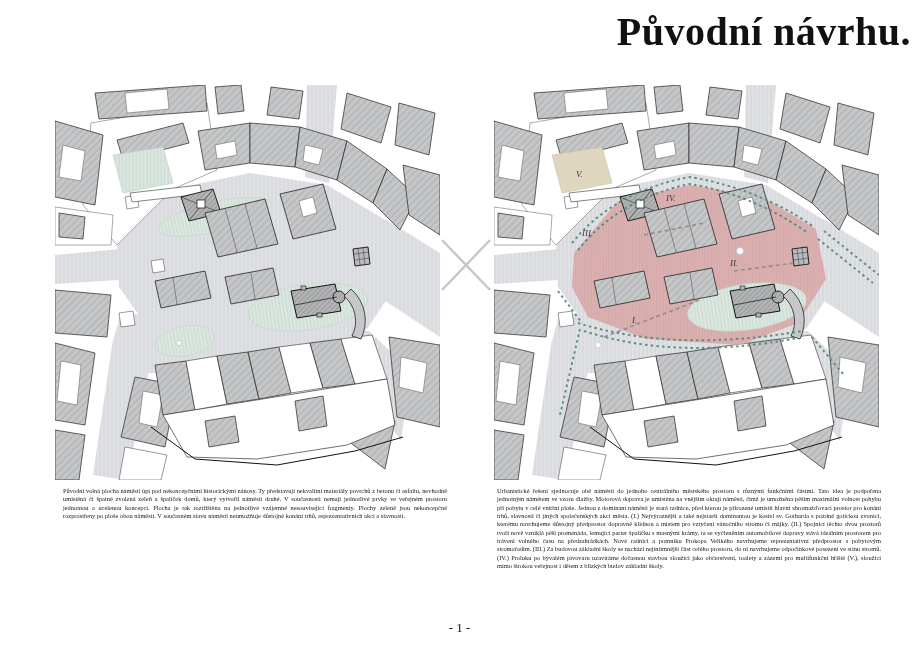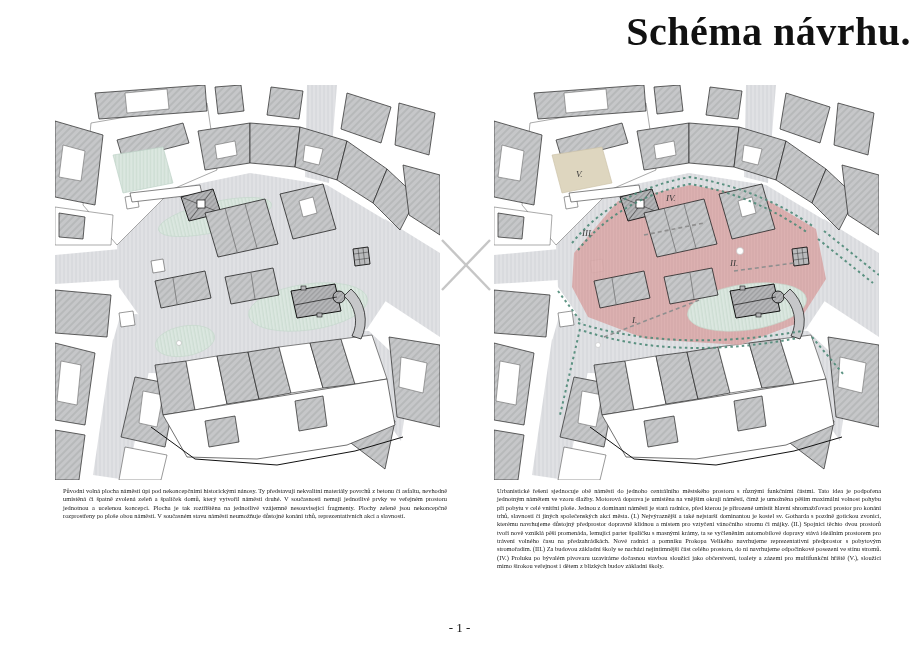--- a/index.html
+++ b/index.html
@@ -16,21 +16,21 @@
   .cap-left{left:63px;}
   .cap-right{left:497px;}
   .pagenum{position:absolute;top:620px;left:0;width:100%;text-align:center;font-size:13px;}
   svg text.arealbl{font-family:"Liberation Serif",serif;font-style:italic;font-size:9px;fill:#3a3a3a;}
 </style>
 </head>
 <body>
 
 <div class="page">
 
-  <div class="title">Schéma návrhu.</div>
+  <div class="title">Původní návrhu.</div>
 
   <svg class="map map-left" viewBox="0 0 385 395" xmlns="http://www.w3.org/2000/svg">
     <defs>
       <pattern id="pStreet" width="4" height="4" patternUnits="userSpaceOnUse">
         <rect width="4" height="4" fill="#e0e1e4"></rect>
           <line x1="1" y1="0" x2="1" y2="4" stroke="#cfd0d4" stroke-width="0.8"></line>
       </pattern>
       <pattern id="pBldg" width="5" height="5" patternUnits="userSpaceOnUse" patternTransform="rotate(45)">
         <rect width="5" height="5" fill="#c6c7c9"></rect>
           <line x1="1" y1="0" x2="1" y2="5" stroke="#9b9c9e" stroke-width="0.7"></line>

